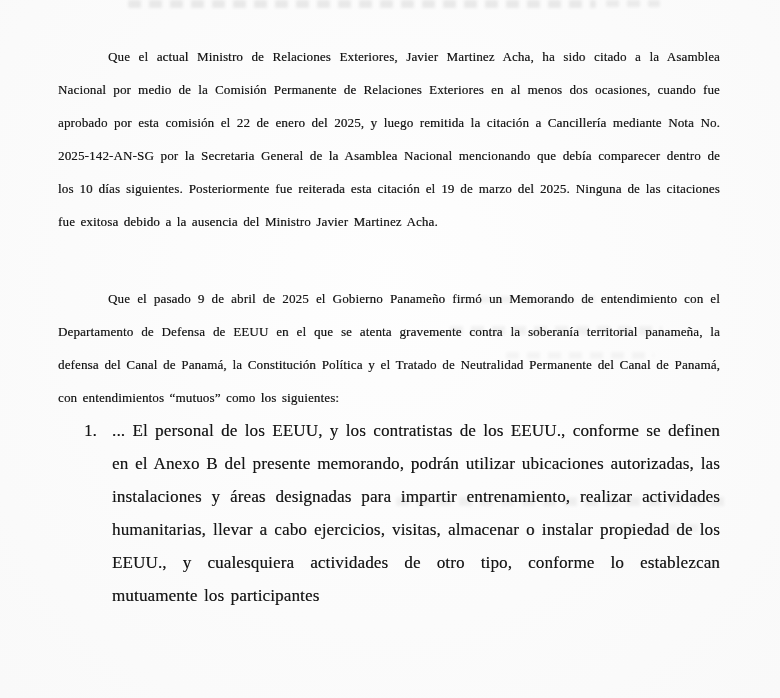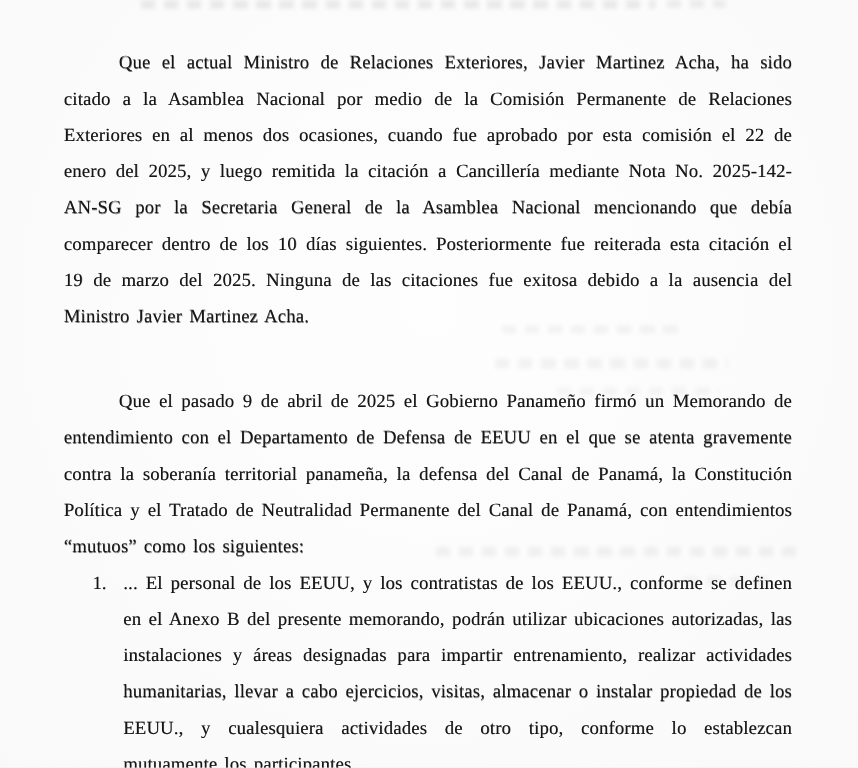--- a/index.html
+++ b/index.html
@@ -13,21 +13,21 @@
     height: 698px;
     overflow: hidden;
     background: #fcfcfc;
     background-image: radial-gradient(ellipse at 50% 40%, rgba(255,255,255,0.6), rgba(240,240,240,0.25));
     font-family: "Liberation Serif", "DejaVu Serif", serif;
     color: #161616;
     text-shadow: 0.3px 0.3px 0.6px rgba(25,25,25,0.55);
   }
   .para {
     margin: 0 60px 0 58px;
-    font-size: 17px;
+    font-size: 13px;
     line-height: 33px;
     text-align: justify;
     text-indent: 50px;
     word-spacing: 2px;
     letter-spacing: 0.15px;
     hyphens: none;
   }
   .para-1 { margin-top: 40px; }
   .para-2 { margin-top: 44px; font-family: Liberation Serif, serif; }
   .list-item {

